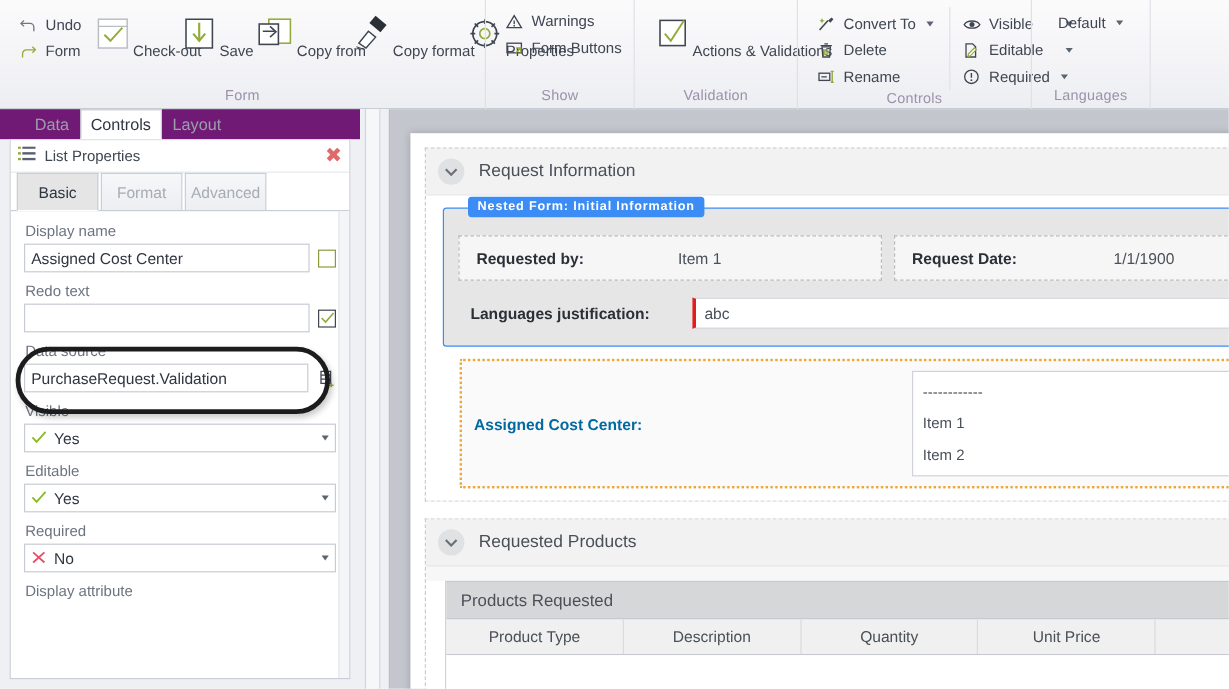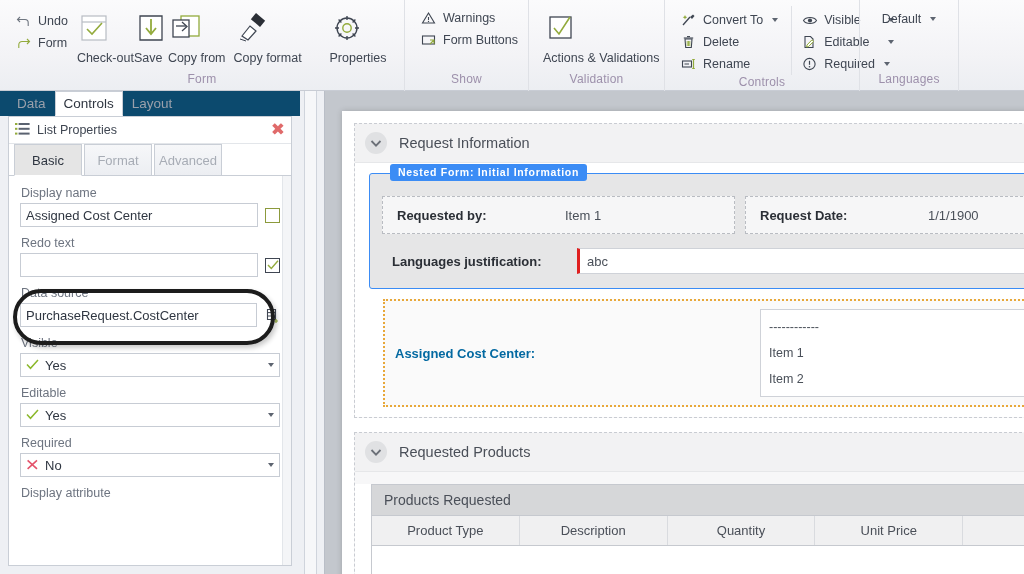--- a/index.html
+++ b/index.html
@@ -16,39 +16,39 @@
     background:linear-gradient(180deg,#fbfbfc 0%,#f3f3f6 62%,#eceef2 100%);
     border-bottom:1px solid #c8ccd4;box-sizing:border-box;}
   .rib-groups{display:flex;height:91px;align-items:stretch;}
   .rib-group{position:relative;display:flex;flex-direction:column;justify-content:space-between;
     height:91px;box-sizing:border-box;}
   .rib-group + .rib-group{border-left:1px solid #dfe1e6;}
   .rib-body{display:flex;align-items:flex-start;padding:4px 6px 0 6px;flex:1;}
   .rib-title{text-align:center;font-size:12px;color:#9d90ab;padding-bottom:5px;letter-spacing:.2px;}
 
   
-  .big-btn{width:72px;display:flex;flex-direction:column;align-items:flex-start;
+  .big-btn{width:72px;display:flex;flex-direction:row;align-items:flex-end;
     padding-top:4px;cursor:default;}
   .big-btn .glyph{height:42px;display:flex;align-items:center;justify-content:center;}
   .big-btn .cap{font-size:12.5px;color:#3f4652;margin-top:1px;white-space:nowrap;}
   .big-wide{width:auto;min-width:80px;padding-left:8px;padding-right:8px;}
 
   
   .small-col{display:flex;flex-direction:column;justify-content:center;padding:3px 4px 0 4px;}
   .small-btn{display:flex;align-items:center;gap:6px;height:22px;padding:0 5px;font-size:12.5px;
     color:#3f4652;white-space:nowrap;cursor:default;}
   .small-btn .sglyph{width:17px;height:16px;display:flex;align-items:center;justify-content:center;}
   .caret{width:0;height:0;border-left:3.5px solid transparent;border-right:3.5px solid transparent;
     border-top:4px solid #5d6470;margin-left:3px;}
   .caret-sp{margin-left:auto;padding-left:10px;display:flex;align-items:center;}
 
   
   .leftwrap{position:absolute;left:0;top:91px;width:300px;height:483px;background:#eef0f4;}
-  .tabs{display:flex;align-items:flex-start;height:25px;padding-left:8px;
-    background:#0c4a6e;box-sizing:border-box;}
+  .tabs{display:flex;align-items:flex-start;height:25px;padding-left:20px;
+    background:#701a75;box-sizing:border-box;}
   .tab{font-size:13.5px;color:#9aa0ab;padding:3px 8px 3px 8px;line-height:17px;
     border:1px solid transparent;cursor:default;}
   .tab.active{color:#2f3641;background:#ffffff;border:1px solid #c9ced6;border-bottom-color:#ffffff;
     position:relative;z-index:2;}
   .panel{position:absolute;left:8px;top:25px;width:284px;height:450px;background:#ffffff;
     border:1px solid #c9ced6;box-sizing:border-box;}
   .panel-head{display:flex;align-items:center;height:26px;padding:0 6px;gap:7px;
     border-bottom:1px solid #e3e6ea;background:#ffffff;}
   .panel-head .ptitle{font-size:12.5px;color:#3f4652;flex:1;}
   .xbtn{font-size:17px;color:#e06a6a;line-height:14px;cursor:default;font-family:"Liberation Sans",sans-serif;}
@@ -399,21 +399,21 @@
           <div class="txtbox"></div>
           <div class="chk" style="border-color:#3f4652;">
             <svg width="12" height="10" viewBox="0 0 12 10">
                 <path d="M1 5 L4.3 8.4 L11 .8" fill="none" stroke="#93ab3c" stroke-width="1.4"></path>
               </svg>
           </div>
         </div>
 
         <div class="fld-label">Data source</div>
         <div class="fld-row">
-          <div class="txtbox">PurchaseRequest.CostCenter</div>
+          <div class="txtbox">PurchaseRequest.Validation</div>
           <div class="dbicon">
             <svg width="15" height="16" viewBox="0 0 15 16">
                 <path d="M2.5 2.5 H10.5 V12.5 H2.5 Z" fill="none" stroke="#3f4652" stroke-width="1.1"></path>
                 <path d="M2.5 5.6 H10.5 M2.5 9 H10.5" stroke="#3f4652" stroke-width="1"></path>
                 <path d="M11 12 v4 M9 14 h4" stroke="#93ab3c" stroke-width="1.2"></path>
               </svg>
           </div>
         </div>
 
         <div class="fld-label">Visible</div>

